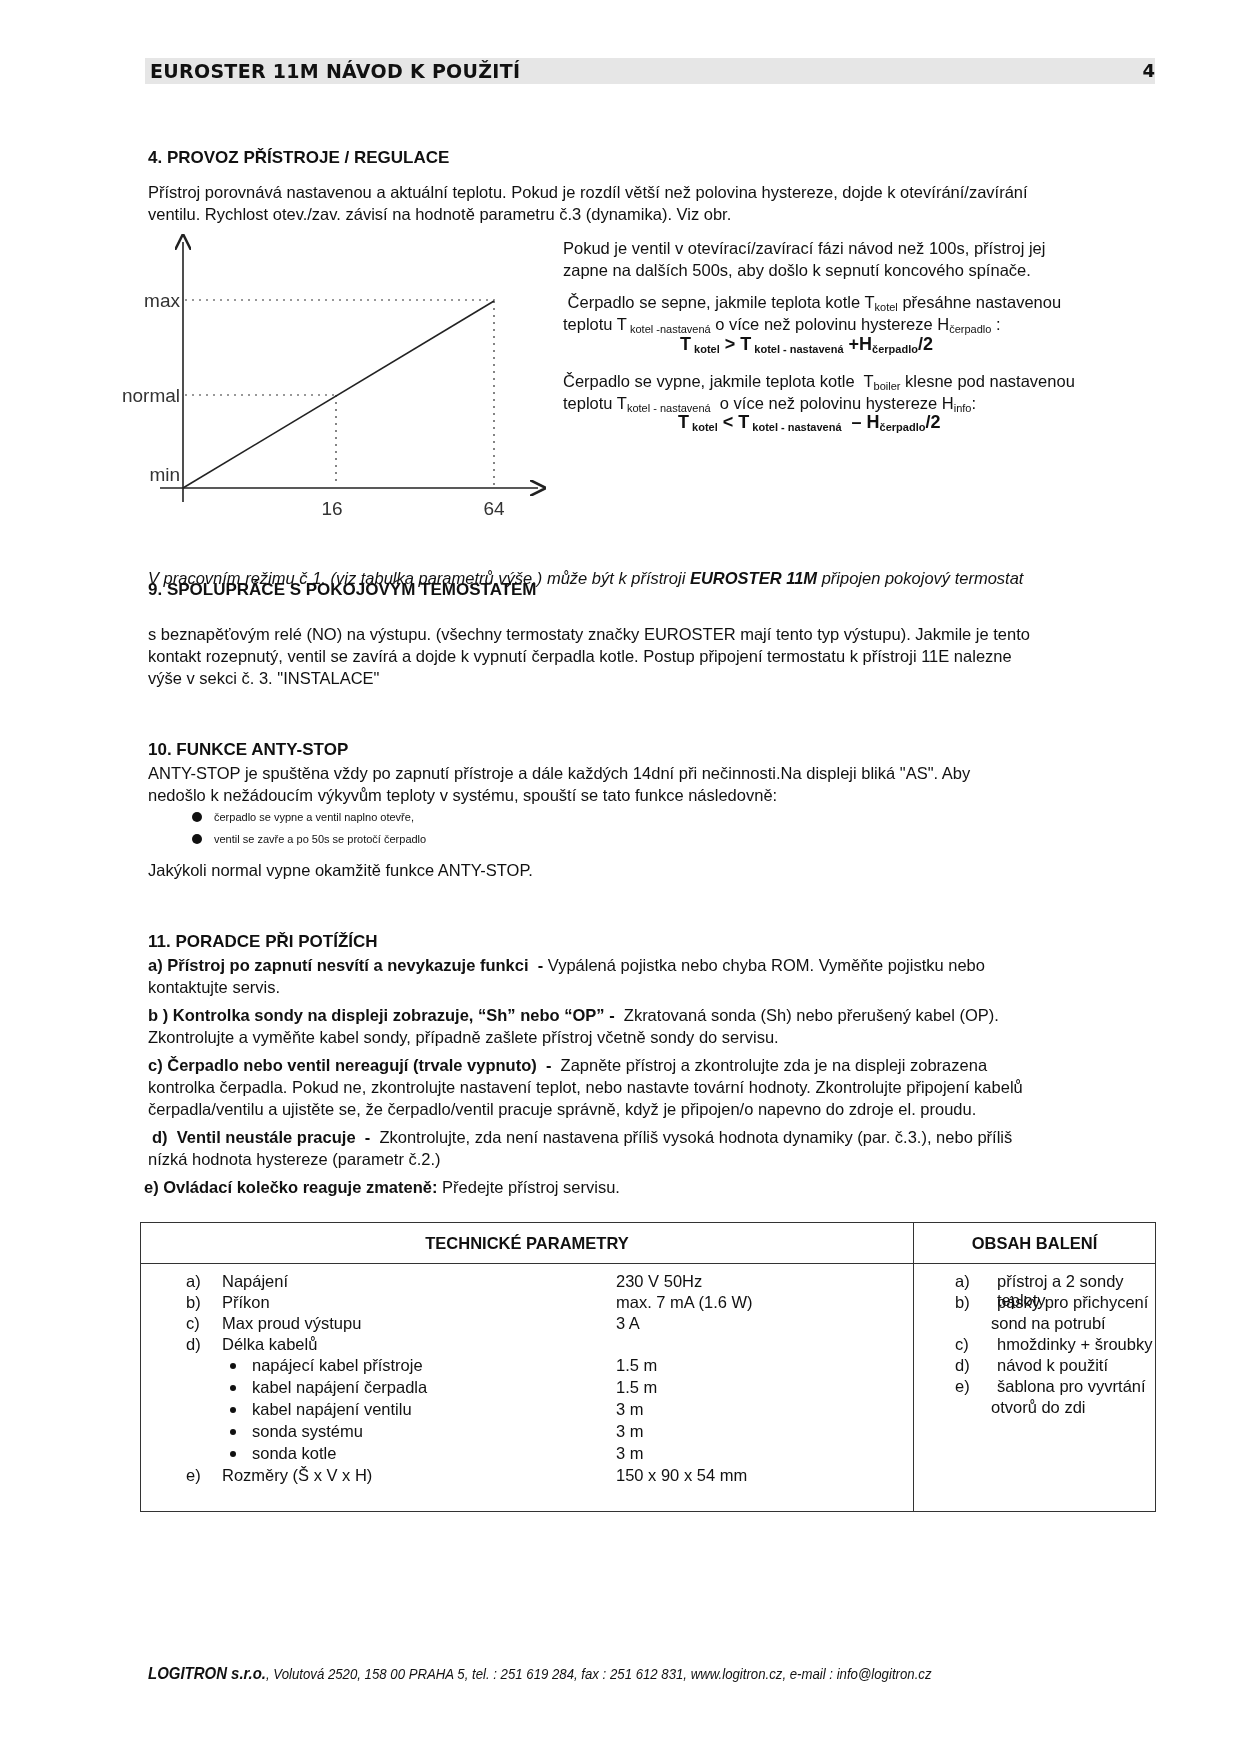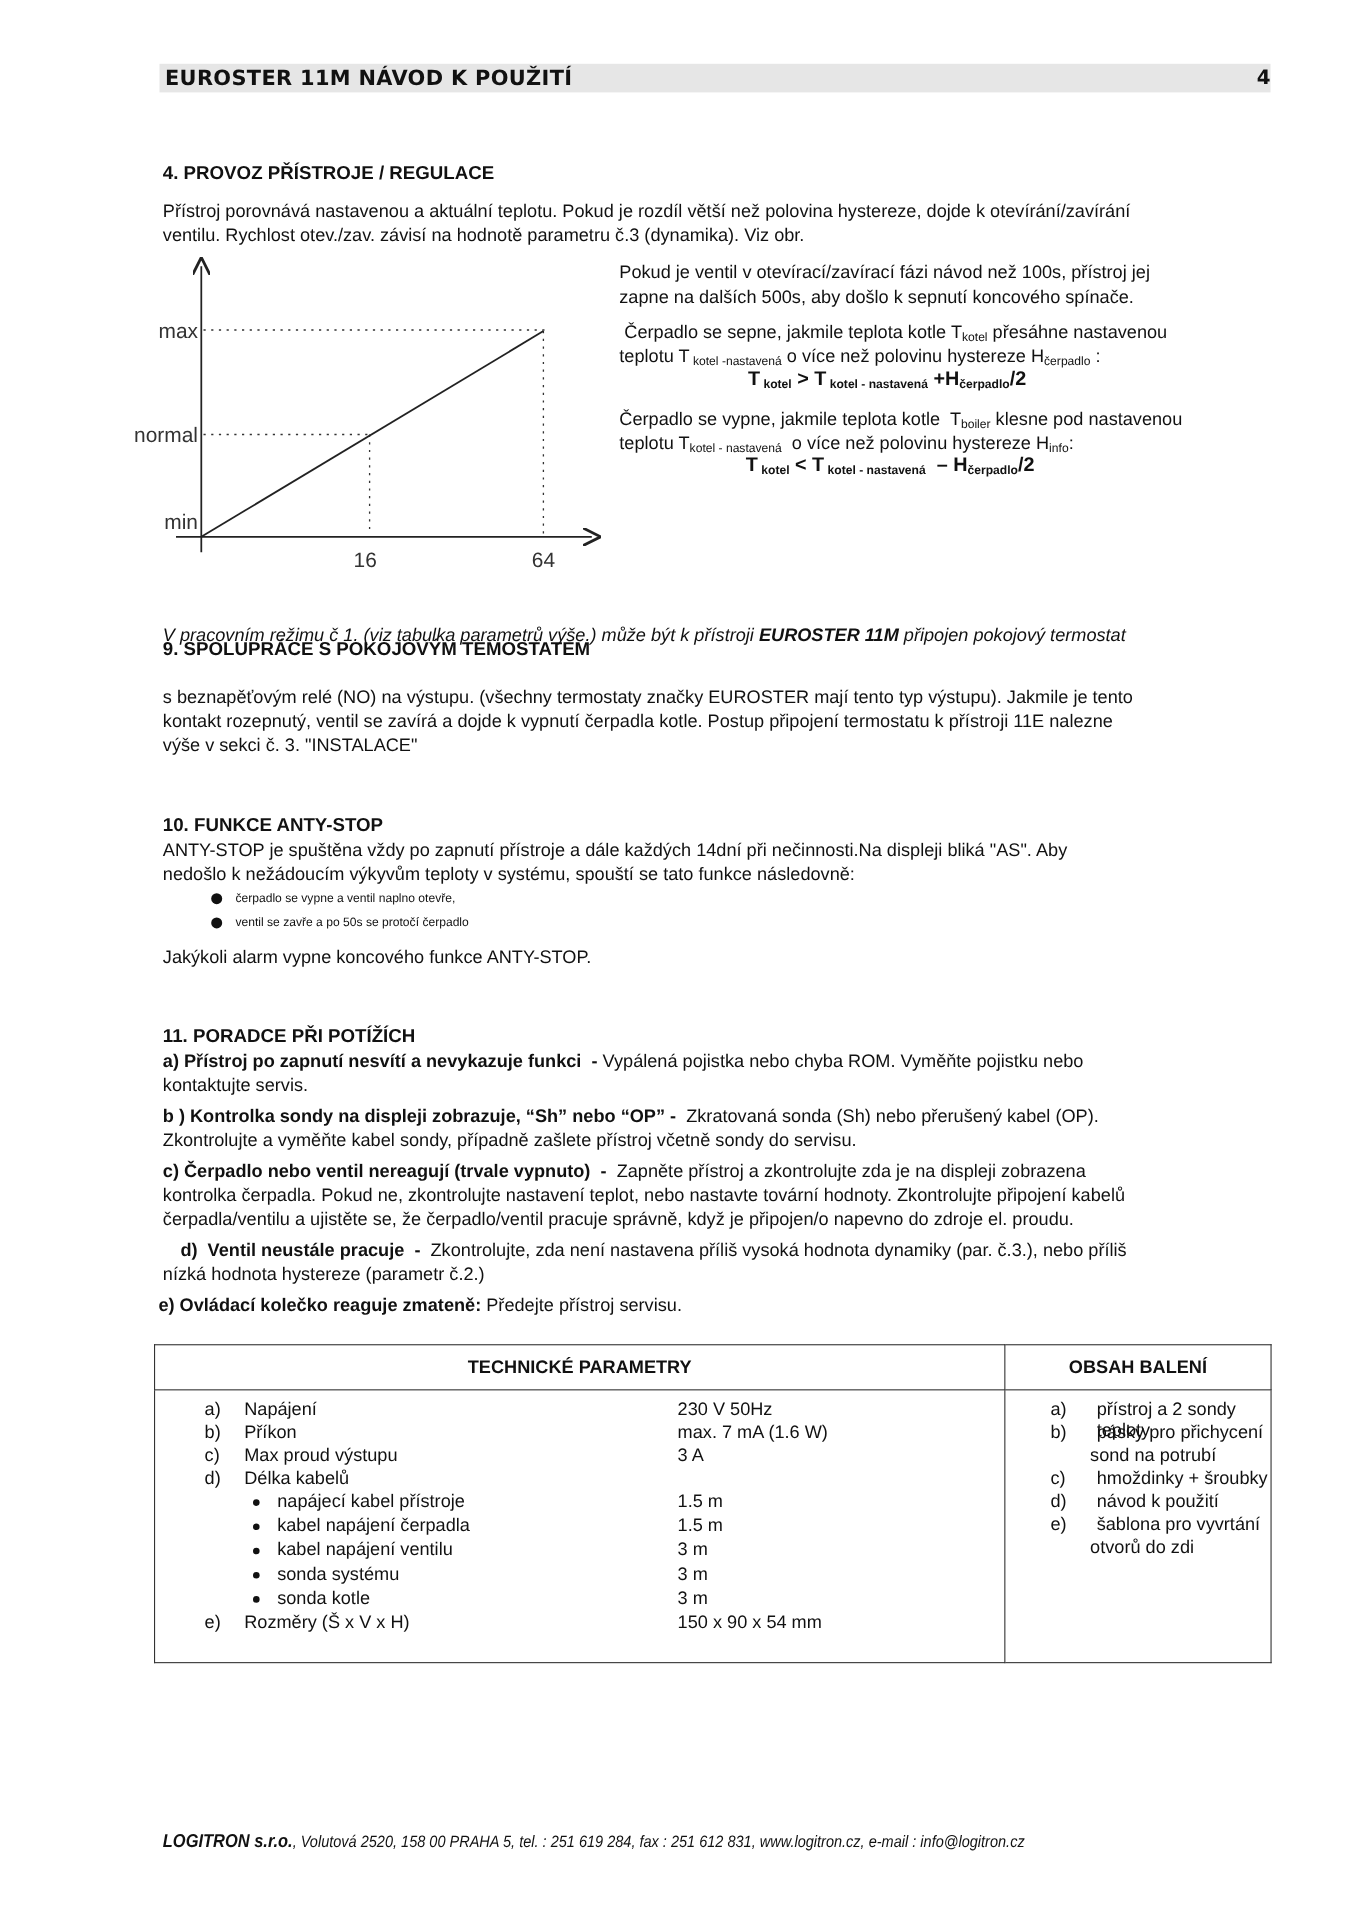--- a/index.html
+++ b/index.html
@@ -85,31 +85,31 @@
 <div class="abs p" style="left:148px; top:645px;">kontakt rozepnutý, ventil se zavírá a dojde k vypnutí čerpadla kotle. Postup připojení termostatu k přístroji 11E nalezne</div>
 <div class="abs p" style="left:148px; top:667px;">výše v sekci č. 3. "INSTALACE"</div>
 
 <div class="abs h" style="left:148px; top:740px;">10. FUNKCE ANTY-STOP</div>
 <div class="abs p" style="left:148px; top:762px;">ANTY-STOP je spuštěna vždy po zapnutí přístroje a dále každých 14dní při nečinnosti.Na displeji bliká "AS". Aby</div>
 <div class="abs p" style="left:148px; top:784px;">nedošlo k nežádoucím výkyvům teploty v systému, spouští se tato funkce následovně:</div>
 <ul class="abs bullets" style="left:140px; top:806px;">
   <li><span class="dot"></span><span>čerpadlo se vypne a ventil naplno otevře,</span></li>
   <li><span class="dot"></span><span>ventil se zavře a po 50s se protočí čerpadlo</span></li>
 </ul>
-<div class="abs p" style="left:148px; top:859px;">Jakýkoli alarm vypne koncového funkce ANTY-STOP.</div>
+<div class="abs p" style="left:148px; top:859px;">Jakýkoli normal vypne okamžitě funkce ANTY-STOP.</div>
 
 <div class="abs h" style="left:148px; top:932px;">11. PORADCE PŘI POTÍŽÍCH</div>
 <div class="abs p" style="left:148px; top:954px; white-space:pre;"><span class="b">a) Přístroj po zapnutí nesvítí a nevykazuje funkci  - </span><span>Vypálená pojistka nebo chyba ROM. Vyměňte pojistku nebo</span></div>
 <div class="abs p" style="left:148px; top:976px;">kontaktujte servis.</div>
 <div class="abs p" style="left:148px; top:1004px; white-space:pre;"><span class="b">b ) Kontrolka sondy na displeji zobrazuje, “Sh” nebo “OP” -  </span><span>Zkratovaná sonda (Sh) nebo přerušený kabel (OP).</span></div>
 <div class="abs p" style="left:148px; top:1026px;">Zkontrolujte a vyměňte kabel sondy, případně zašlete přístroj včetně sondy do servisu.</div>
 <div class="abs p" style="left:148px; top:1054px; white-space:pre;"><span class="b">c) Čerpadlo nebo ventil nereagují (trvale vypnuto)  -  </span><span>Zapněte přístroj a zkontrolujte zda je na displeji zobrazena</span></div>
 <div class="abs p" style="left:148px; top:1076px;">kontrolka čerpadla. Pokud ne, zkontrolujte nastavení teplot, nebo nastavte tovární hodnoty. Zkontrolujte připojení kabelů</div>
 <div class="abs p" style="left:148px; top:1098px;">čerpadla/ventilu a ujistěte se, že čerpadlo/ventil pracuje správně, když je připojen/o napevno do zdroje el. proudu.</div>
-<div class="abs p" style="left:164px; top:1126px; white-space:pre;"><span class="b">d)  Ventil neustále pracuje  -  </span><span>Zkontrolujte, zda není nastavena příliš vysoká hodnota dynamiky (par. č.3.), nebo příliš</span></div>
+<div class="abs p" style="left:152px; top:1126px; white-space:pre;"><span class="b">d)  Ventil neustále pracuje  -  </span><span>Zkontrolujte, zda není nastavena příliš vysoká hodnota dynamiky (par. č.3.), nebo příliš</span></div>
 <div class="abs p" style="left:148px; top:1148px;">nízká hodnota hystereze (parametr č.2.)</div>
 <div class="abs p" style="left:144px; top:1176px; white-space:pre;"><span class="b">e) Ovládací kolečko reaguje zmateně: </span><span>Předejte přístroj servisu.</span></div>
 
 <table class="spec">
   <tbody>
       <tr>
     <td class="th" style="width:770px;margin-top:45px;">TECHNICKÉ PARAMETRY</td>
     <td class="th">OBSAH BALENÍ</td>
   </tr>
   <tr>

